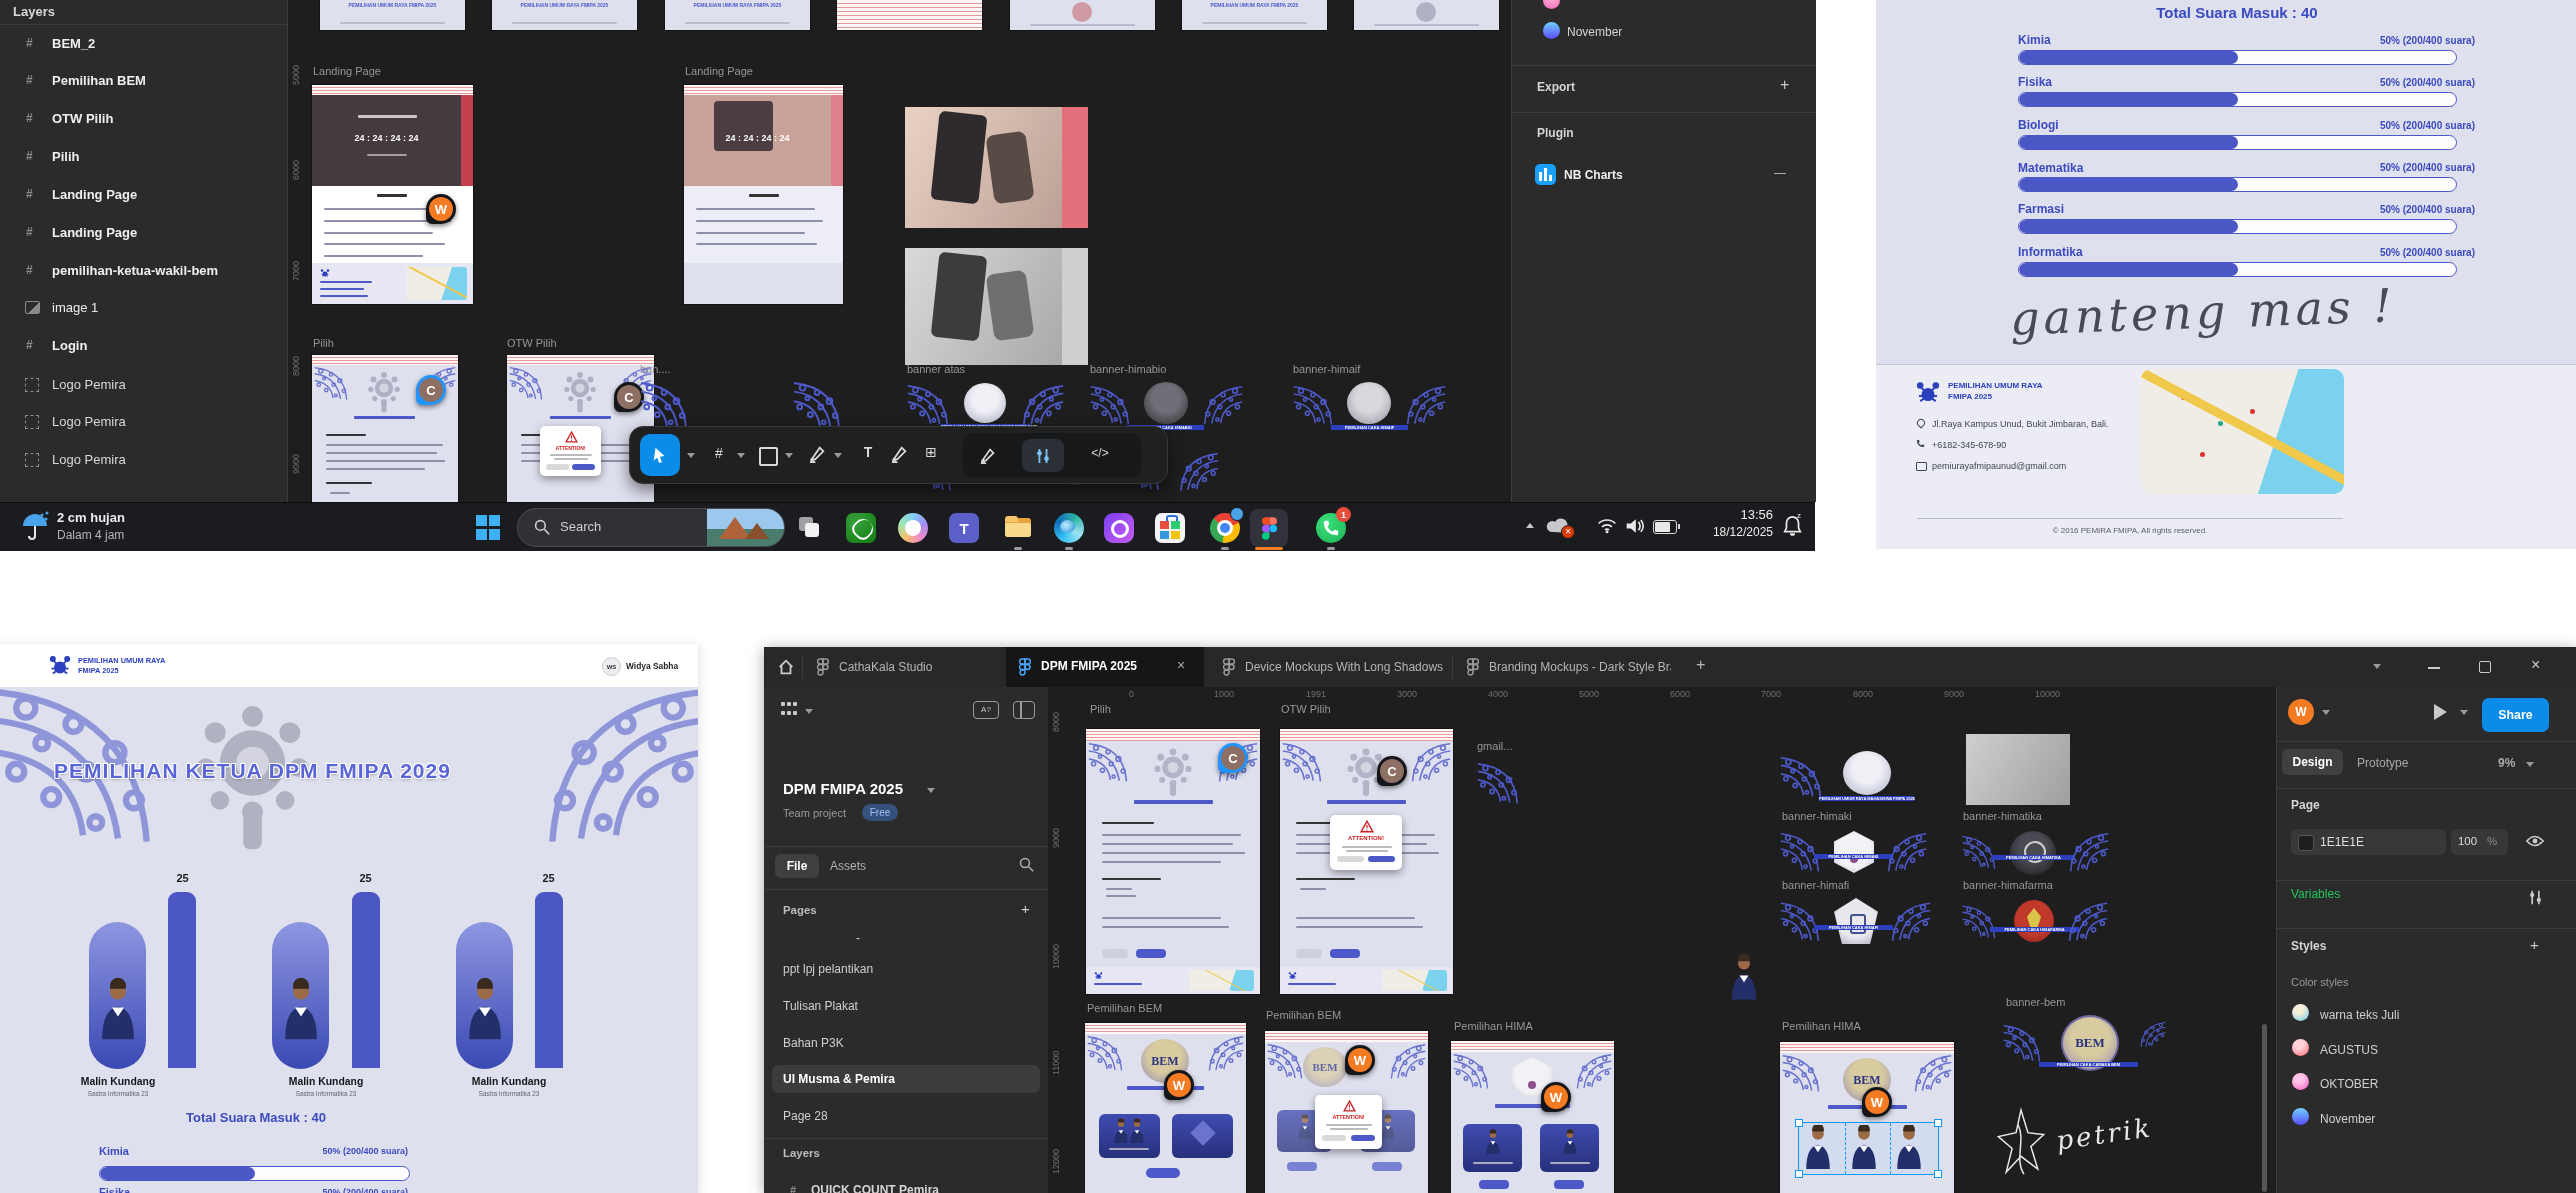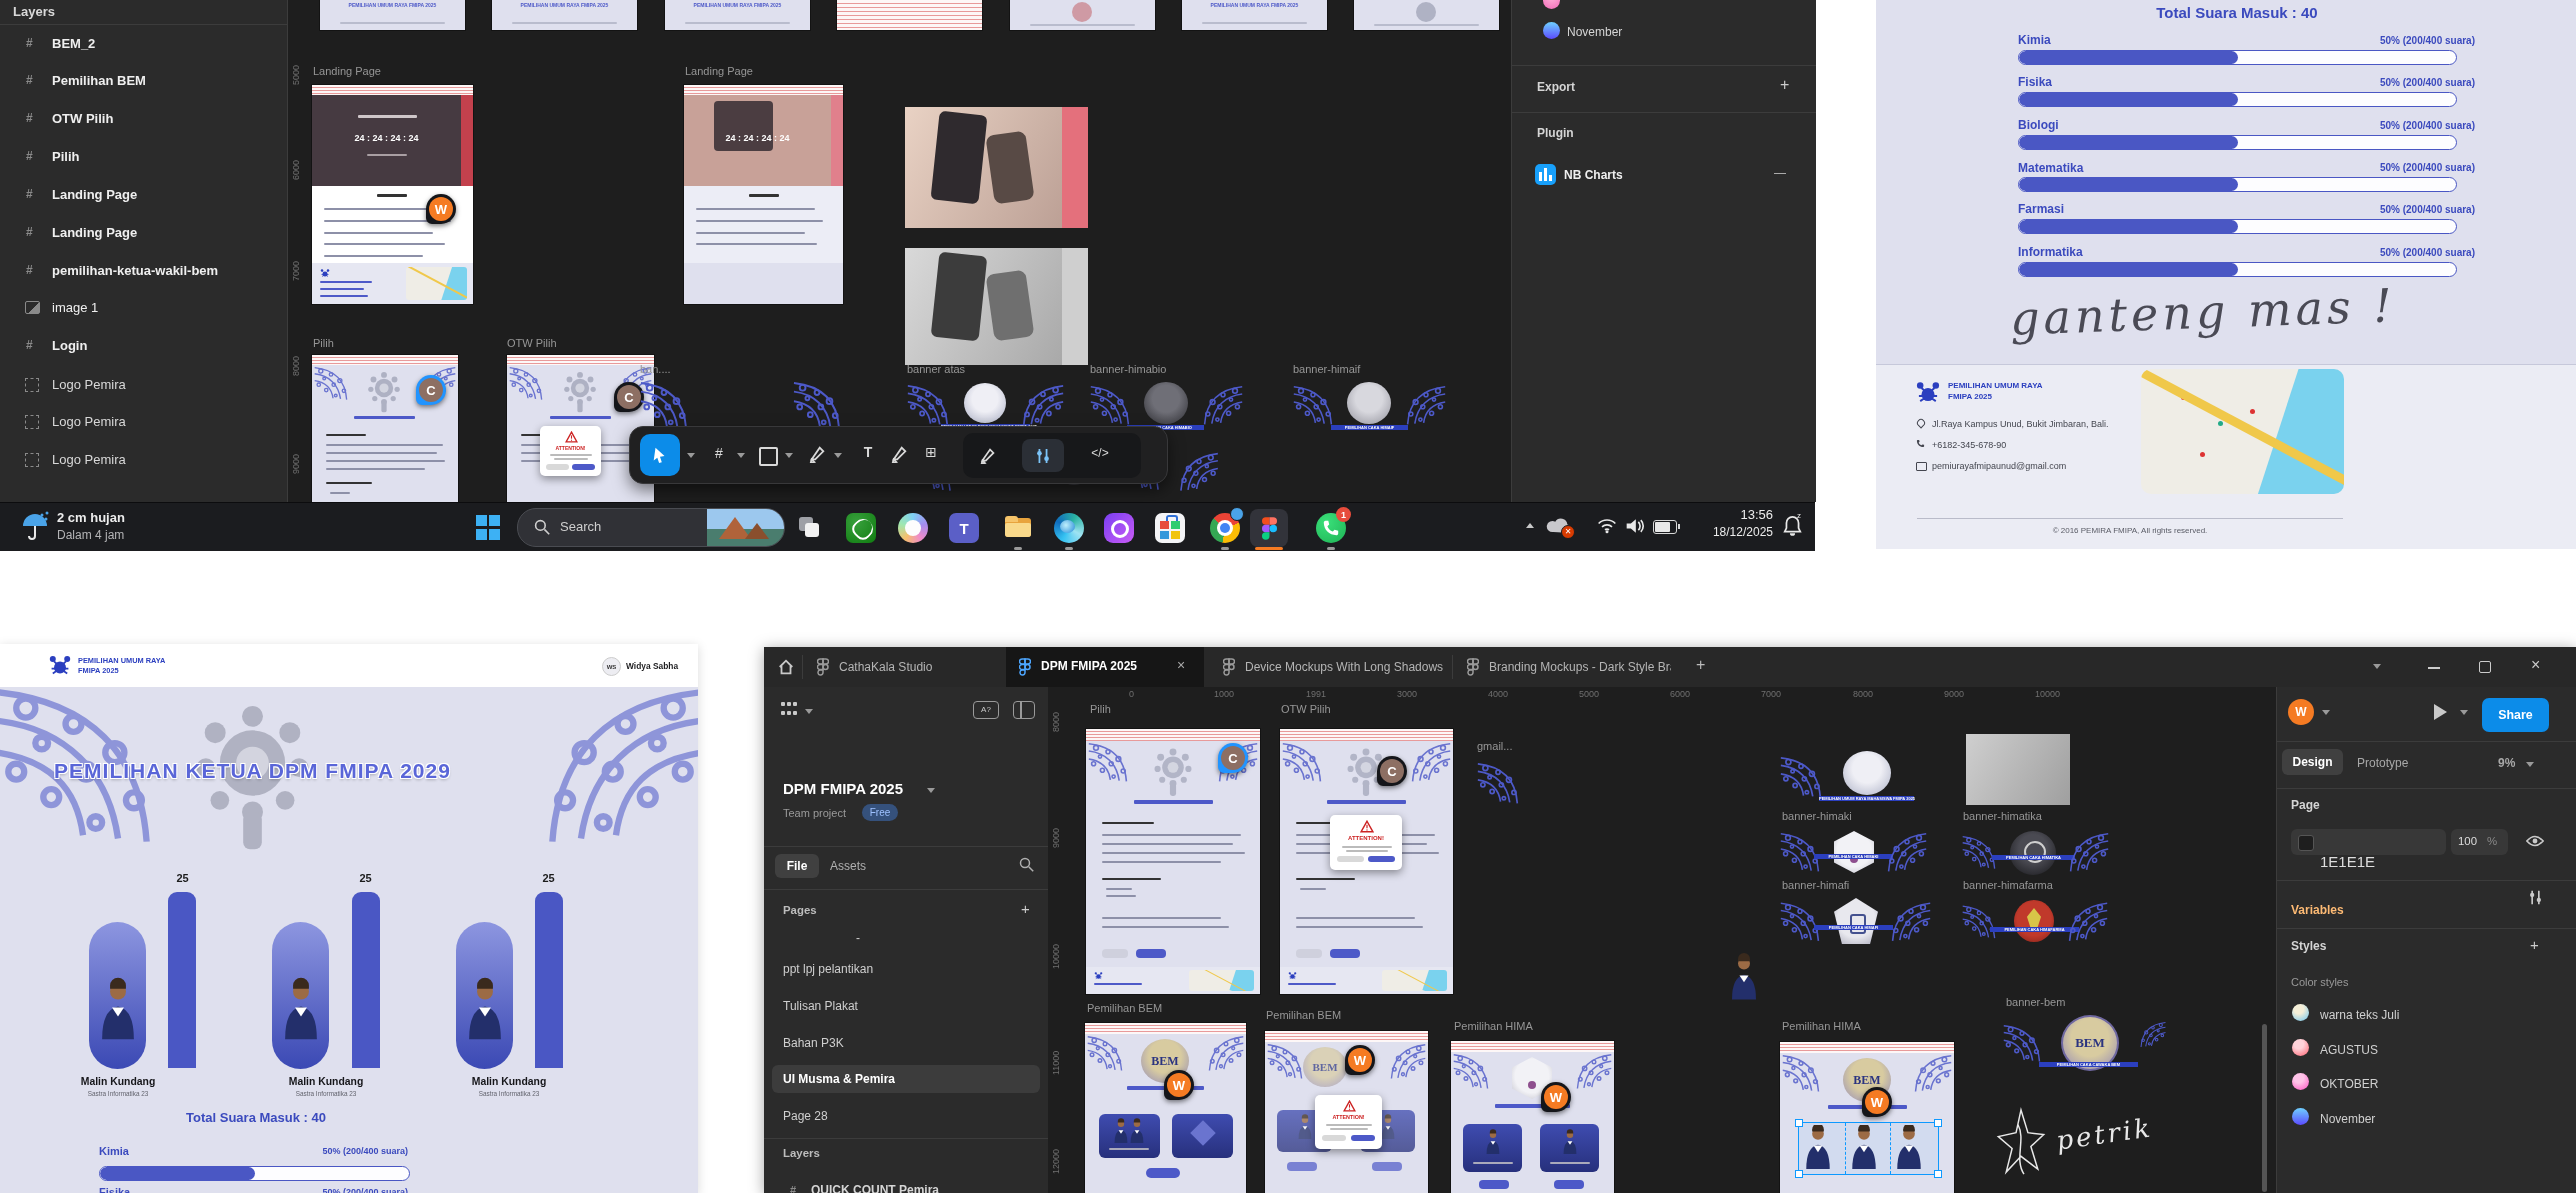--- a/index.html
+++ b/index.html
@@ -1132,31 +1132,31 @@
       <div class="r" style="left:205px;top:11px;width:67px;height:34px;background:#0c8ce9;border-radius:7px;color:#fff;font-size:12.4px;font-weight:bold;display:grid;place-items:center;">Share</div>
       <div class="r divider" style="left:0;top:54px;width:300px;"></div>
       <div class="r pill" style="left:5px;top:62px;width:61px;height:26px;font-size:12px;">Design</div>
       <div class="r nw" style="left:80px;top:69px;color:#a8a8a8;font-size:12px;">Prototype</div>
       <div class="r nw" style="left:221px;top:69px;color:#a8a8a8;font-size:12px;font-weight:bold;">9%</div>
       <span class="caret r" style="left:249px;top:75px;"></span>
       <div class="r divider" style="left:0;top:101px;width:300px;"></div>
       <div class="r nw" style="left:14px;top:111px;color:#d5d5d5;font-size:12px;font-weight:bold;">Page</div>
       <div class="r" style="left:14px;top:142px;width:155px;height:26px;background:#383838;border-radius:6px;">
         <span class="r" style="left:7px;top:6px;width:14px;height:14px;background:#1e1e1e;border:1px solid #555;border-radius:3px;"></span>
-        <span class="r nw" style="left:29px;top:6px;color:#ddd;font-size:15px;margin-top:18px;">1E1E1E</span>
+        <span class="r nw" style="left:29px;top:6px;color:#ddd;font-size:12px;">1E1E1E</span>
       </div>
       <div class="r" style="left:174px;top:142px;width:57px;height:26px;background:#383838;border-radius:6px;">
         <span class="r nw" style="left:7px;top:6px;color:#ddd;font-size:11.4px;">100</span>
         <span class="r nw" style="left:36px;top:6px;color:#888;font-size:11.4px;">%</span>
       </div>
       <svg class="r" style="left:249px;top:148px;width:18px;height:12px;color:#c9c9c9;" viewBox="0 0 18 12" width="18" height="12">
           <use href="#eyeic"></use>
         </svg>
       <div class="r divider" style="left:0;top:193px;width:300px;"></div>
-      <div class="r nw" style="left:14px;top:216px;color:#fdba74;font-size:12px;font-weight:bold;">Variables</div>
+      <div class="r nw" style="left:14px;top:200px;color:#22c55e;font-size:12px;font-weight:normal;">Variables</div>
       <svg class="r" style="left:251px;top:203px;width:15px;height:15px;color:#c9c9c9;" viewBox="0 0 15 15" width="15" height="15">
           <use href="#sliders"></use>
         </svg>
       <div class="r divider" style="left:0;top:241px;width:300px;"></div>
       <div class="r nw" style="left:14px;top:252px;color:#d5d5d5;font-size:12px;font-weight:bold;">Styles</div>
       <span class="r gl-plus" style="left:253px;top:249px;color:#ccc;font-size:15px;"></span>
       <div class="r nw" style="left:14px;top:289px;color:#999;font-size:11px;">Color styles</div>
       <div class="swatchc" style="left:15px;top:317px;background:radial-gradient(circle at 40% 30%,#f5efd8 30%,#6cc5f0);"></div>
       <div class="r nw" style="left:43px;top:321px;color:#d0d0d0;font-size:12px;">warna teks Juli</div>
       <div class="swatchc" style="left:15px;top:352px;background:radial-gradient(circle at 40% 30%,#ffd3da 30%,#ff5f6d);"></div>

